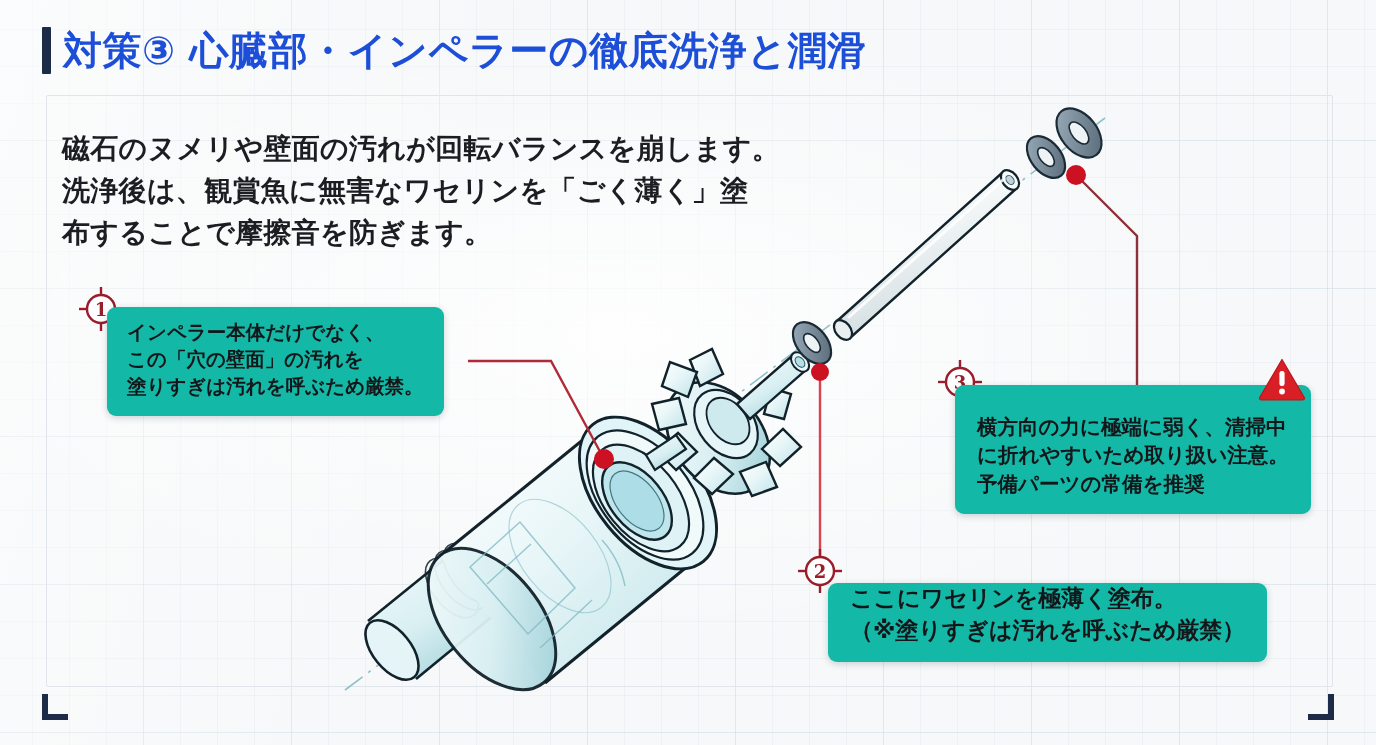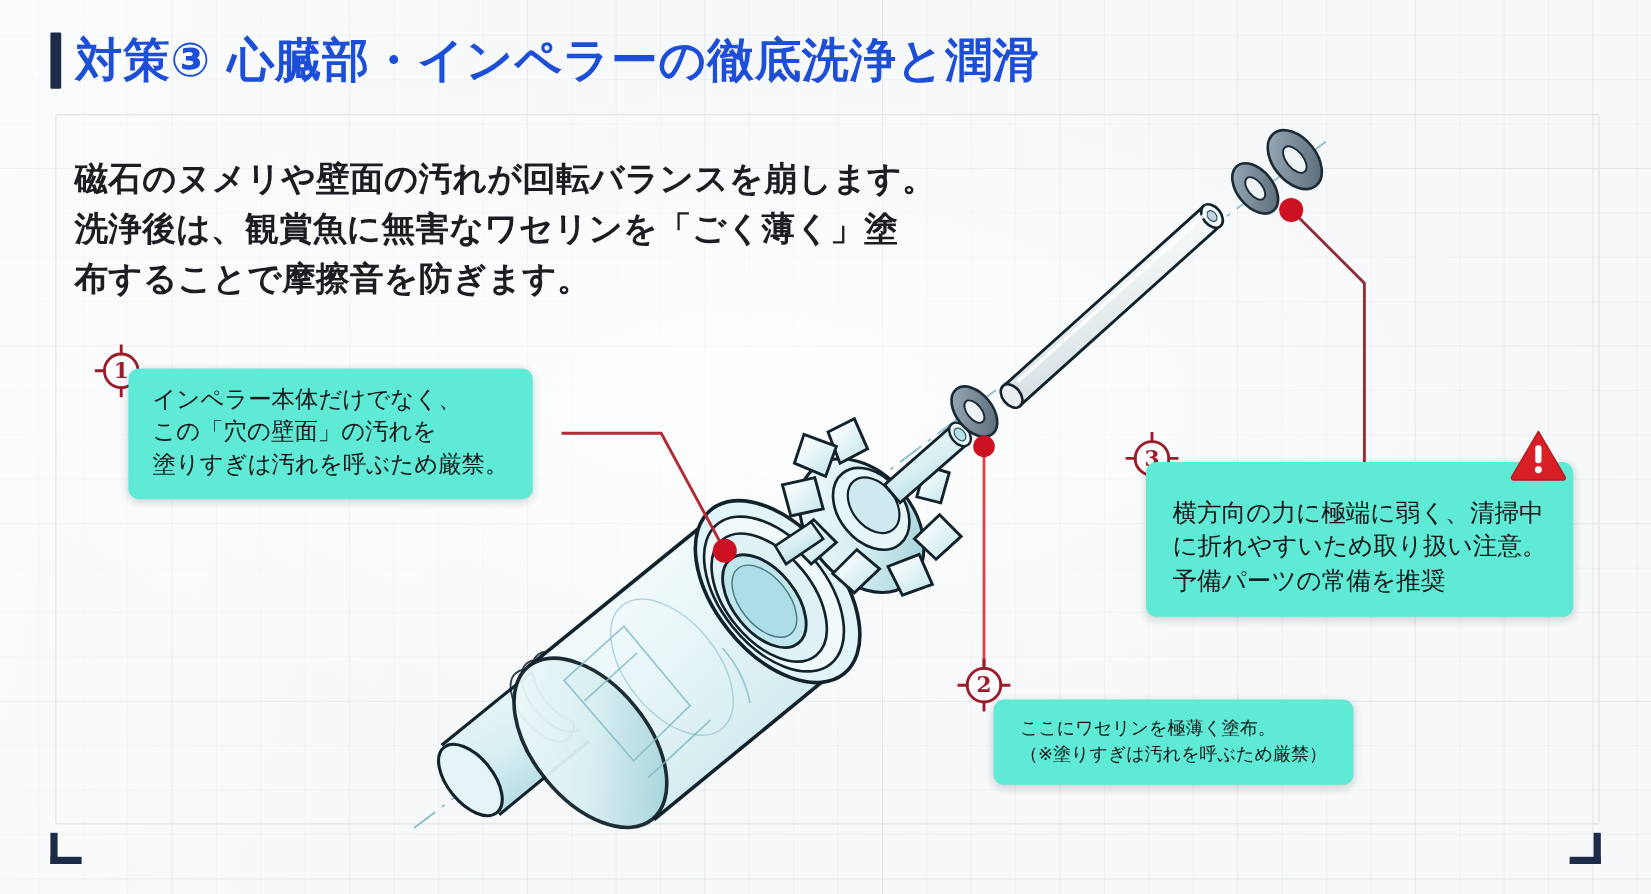--- a/index.html
+++ b/index.html
@@ -63,27 +63,27 @@
   #corner-bl .v{left:0;bottom:0;}
   #corner-br{left:1308px;top:694px;}
   #corner-br .h{right:0;bottom:0;}
   #corner-br .v{right:0;bottom:0;}
 
   
   #illustration{position:absolute;left:0;top:0;width:1376px;height:745px;pointer-events:none;}
 
   
   .callout{
-    position:absolute;background:#5eead4;border-radius:9px;
+    position:absolute;background:#14b8a6;border-radius:9px;
     box-shadow:0 2px 7px rgba(30,45,65,.20);
     padding:13px 20px 15px 20px;
-    font-weight:400;color:#14161a;line-height:1.38;
+    font-weight:700;color:#14161a;line-height:1.38;
   }
   #callout-1{left:107px;top:307px;font-size:19.5px;}
-  #callout-2{left:828px;top:583px;font-size:15px;padding:14px 22px 16px 22px;}
+  #callout-2{left:828px;top:583px;font-size:23px;padding:0 22px 16px 22px;}
   #callout-3{left:955px;top:385px;font-size:20.5px;padding:28px 22px 16px 22px;}
   .callout div{white-space:nowrap;}
 
   
   .marker{position:absolute;width:46px;height:46px;}
   .marker svg{position:absolute;left:0;top:0;}
   .marker span{
     position:absolute;inset:0;display:flex;align-items:center;justify-content:center;
     font-size:18px;font-weight:700;color:#9b1c2a;font-family:"DejaVu Serif","Liberation Serif",serif;
   }

